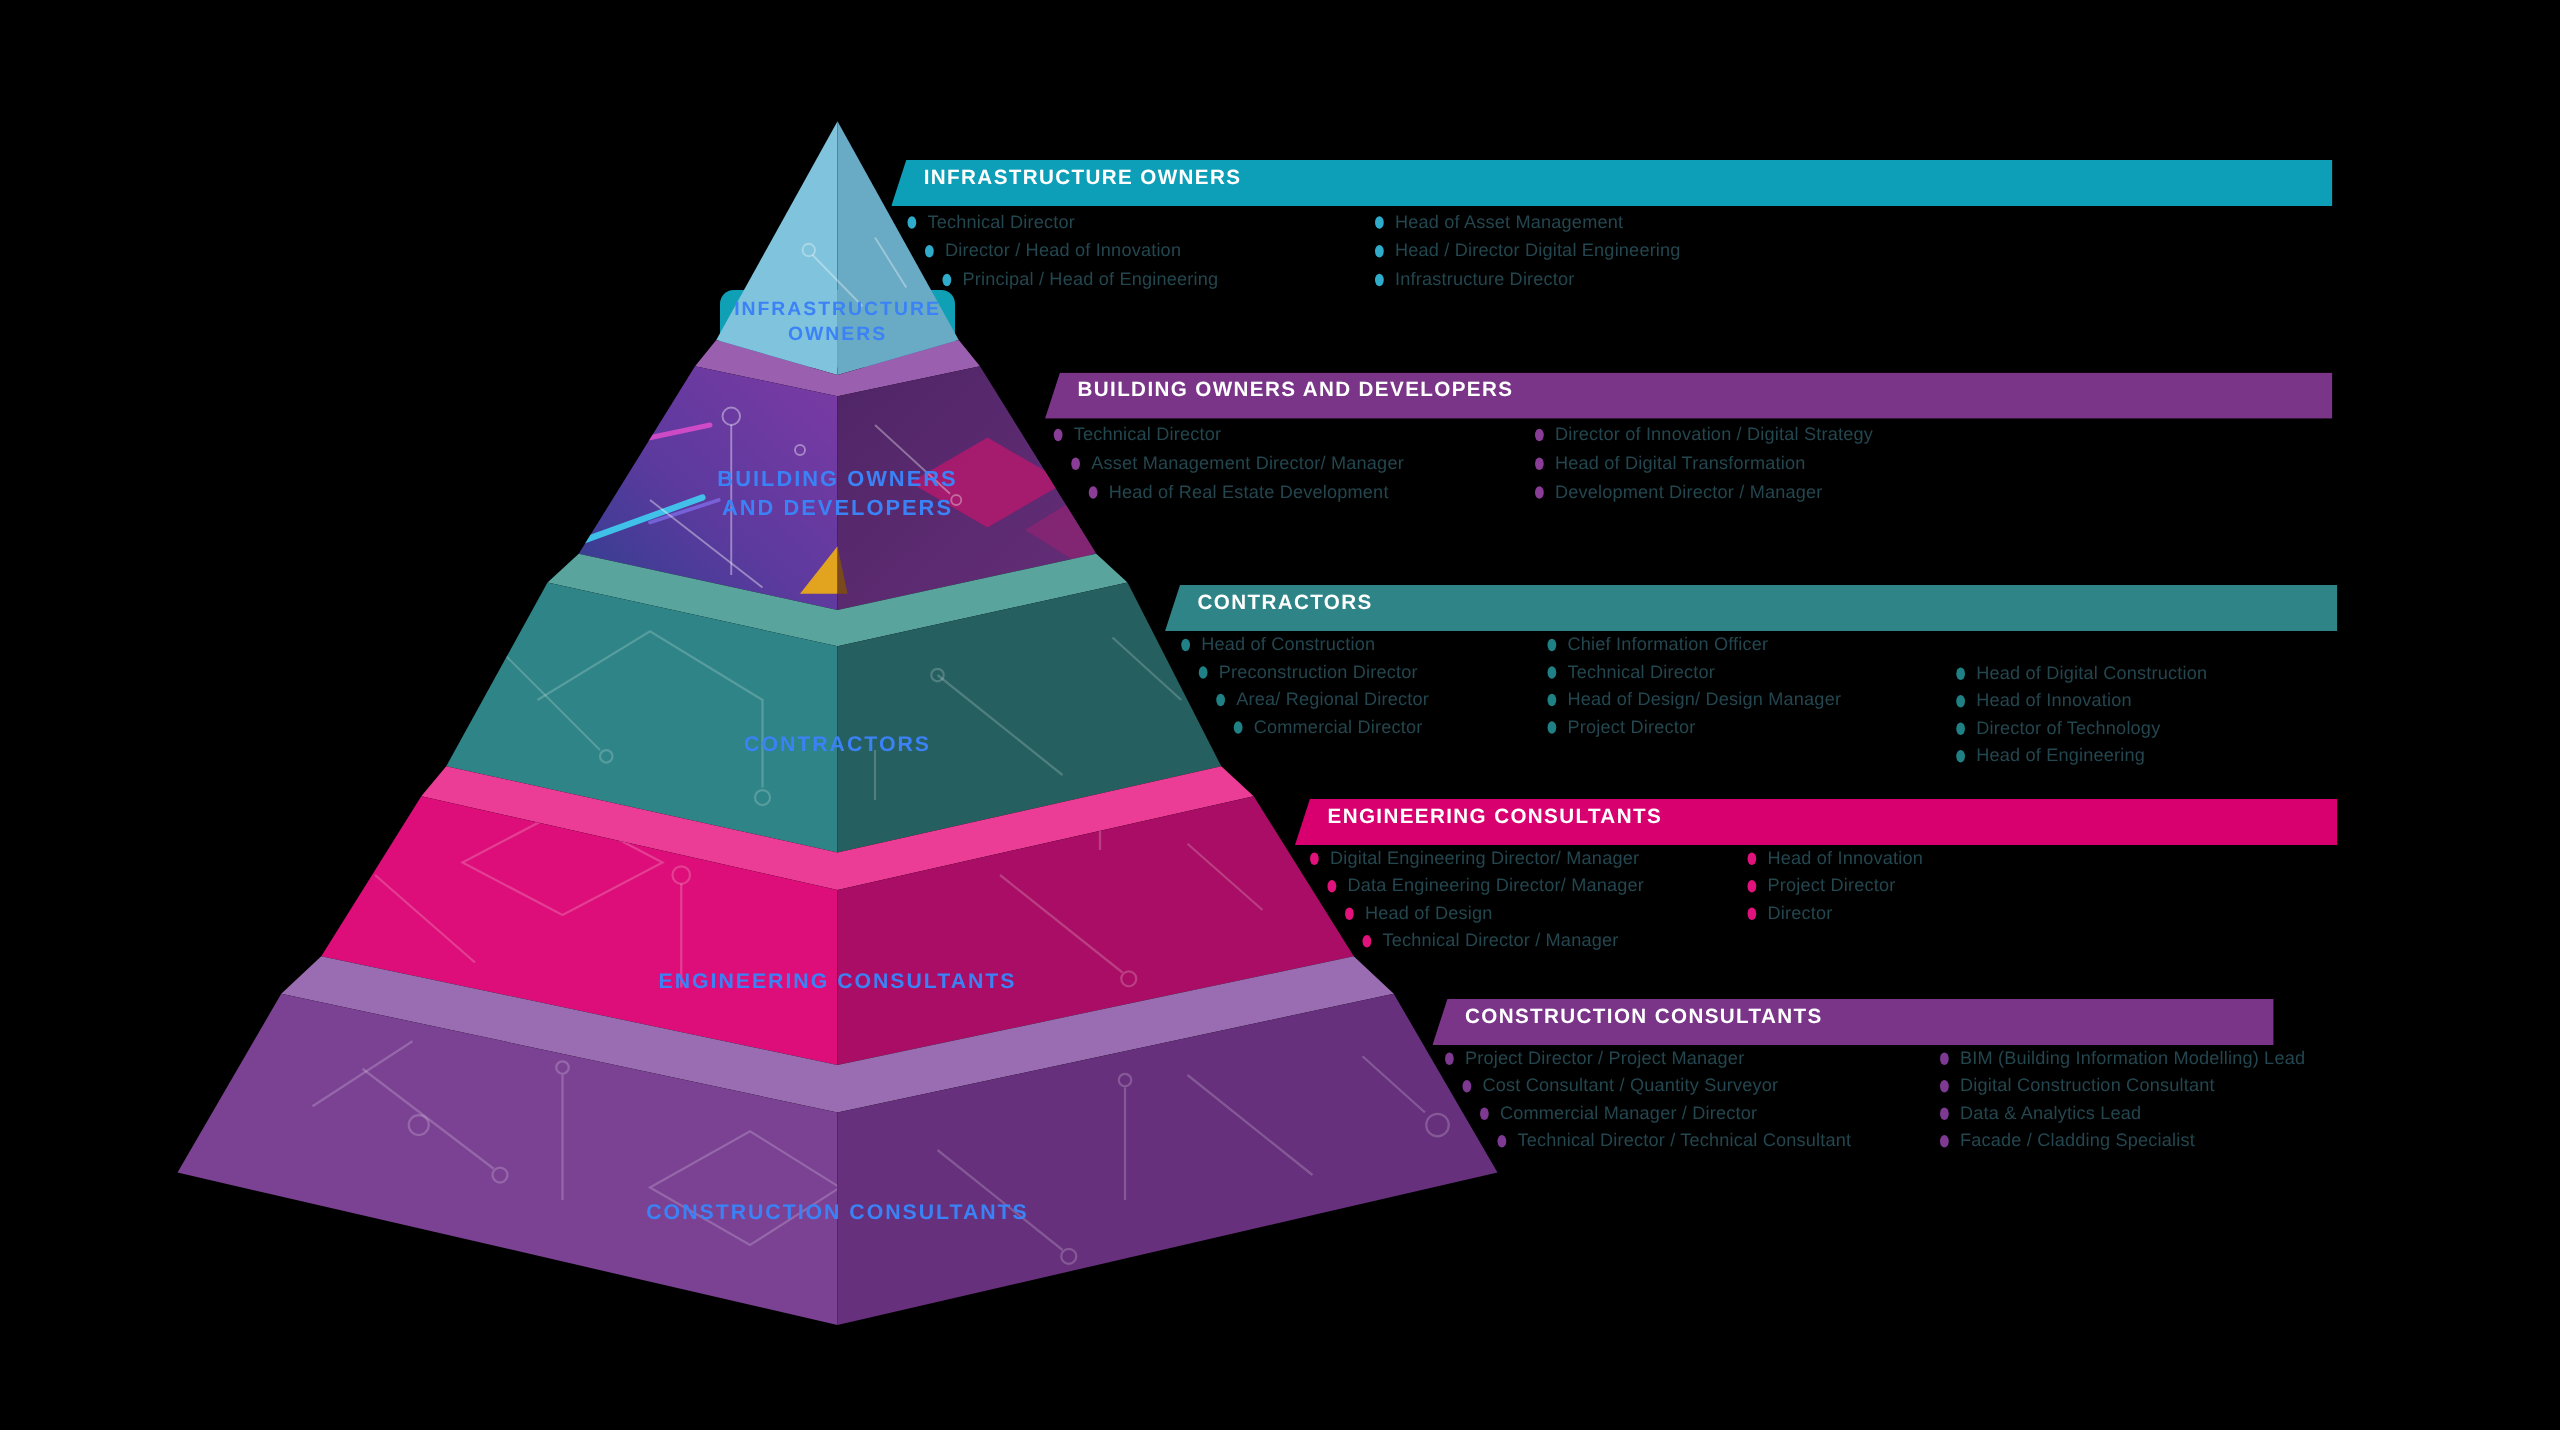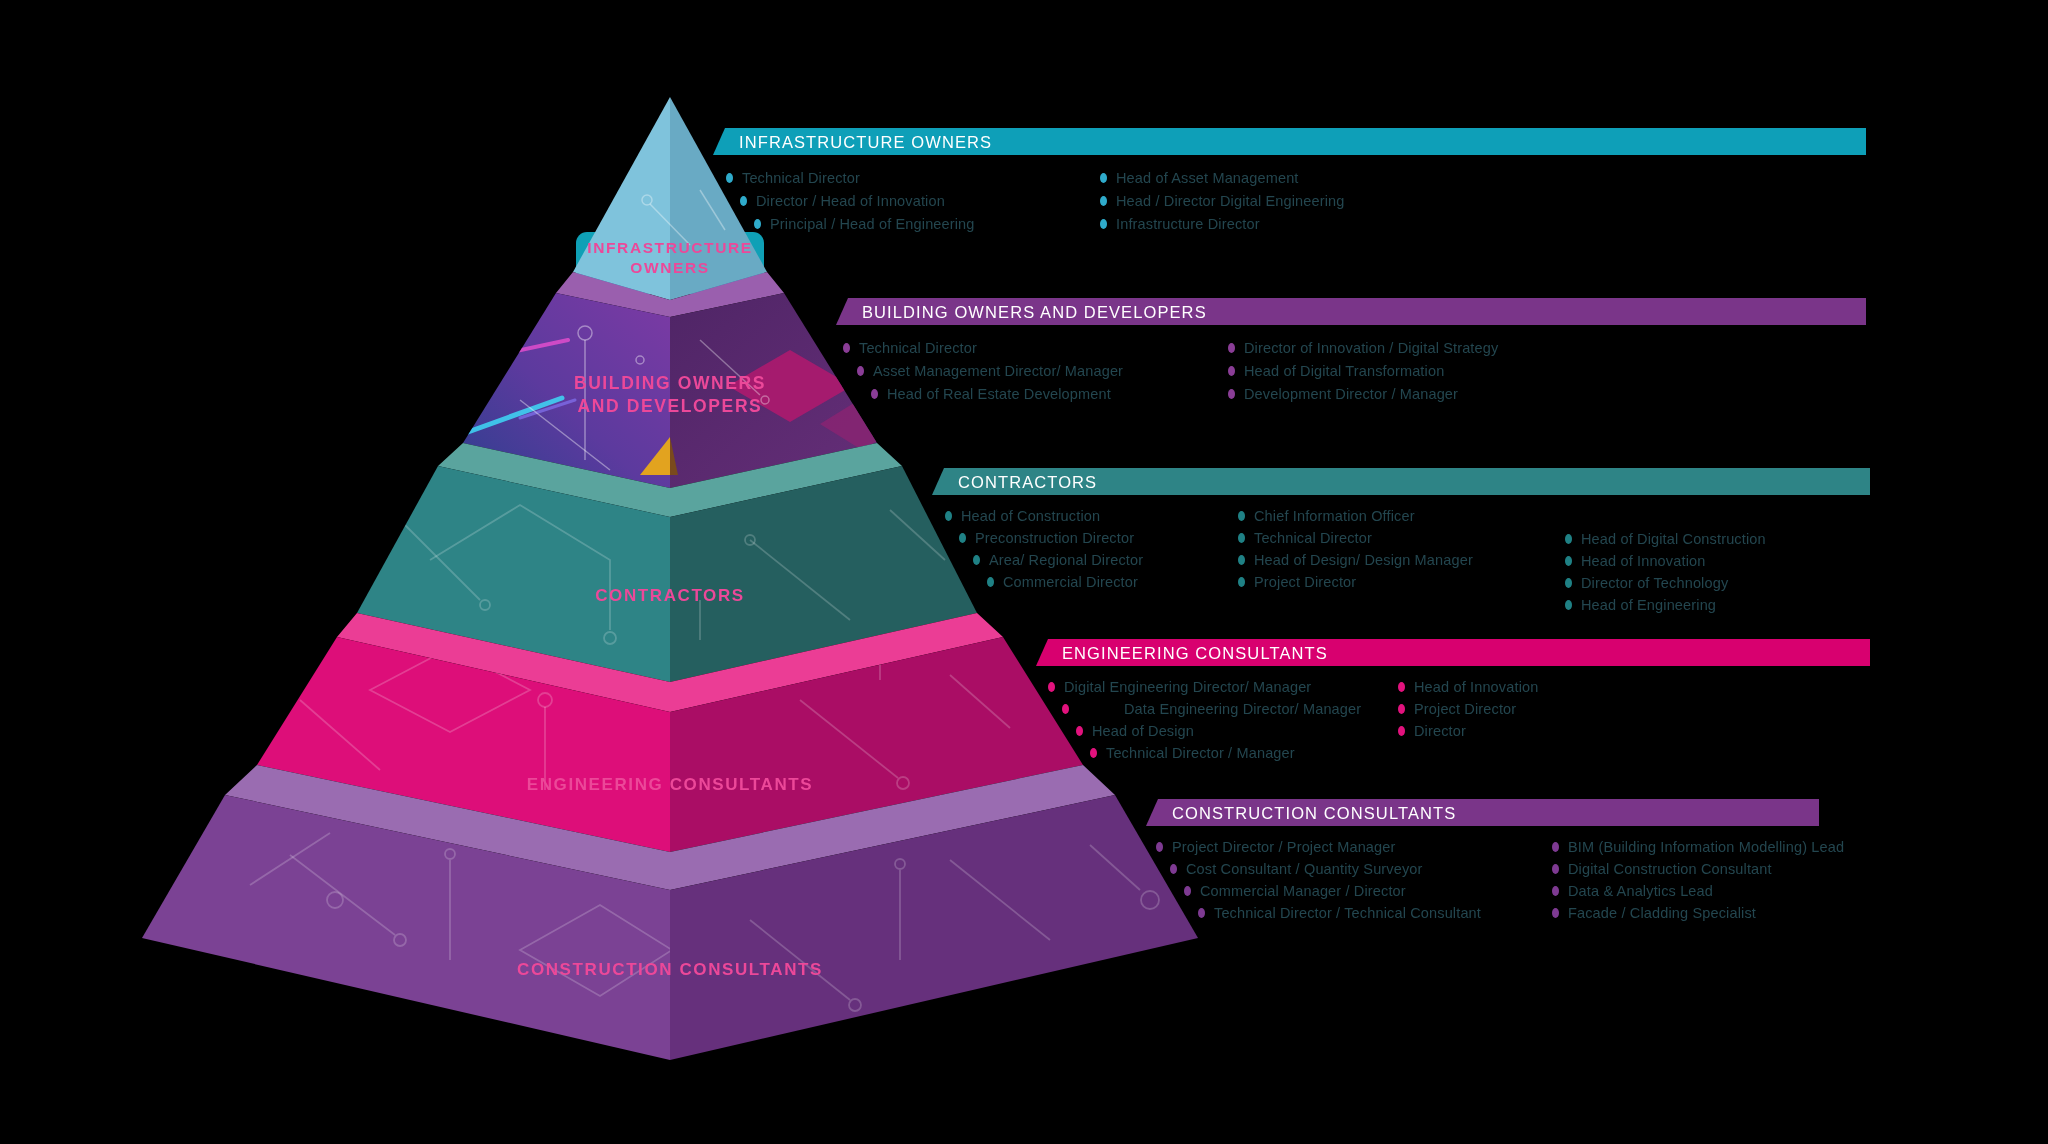--- a/index.html
+++ b/index.html
@@ -1,33 +1,33 @@
 <!DOCTYPE html>
 <html><head>
 <meta charset="utf-8">
 <style>
   html,body{margin:0;padding:0;background:#000;}
   .stage{position:relative;width:2048px;height:1144px;background:#000;overflow:hidden;
          font-family:"Liberation Sans", sans-serif;}
   svg{position:absolute;left:0;top:0;}
 
   
-  .tier-label{position:absolute;transform:translateX(-50%);color:#ec4899;font-weight:700;
+  .tier-label{position:absolute;transform:translateX(-50%);color:#3b82f6;font-weight:700;
               text-align:center;letter-spacing:1.6px;line-height:1.32;white-space:nowrap;}
   .tier-label span{display:block;}
   .tl1{left:670px;top:238px;font-size:15.5px;}
   .tl2{left:670px;top:372px;font-size:17.5px;}
   .tl3{left:670px;top:585px;font-size:17px;}
   .tl4{left:670px;top:774px;font-size:17px;}
   .tl5{left:670px;top:959px;font-size:17px;}
 
   
-  .bar{position:absolute;height:27px;background:var(--accent);
+  .bar{position:absolute;height:37px;background:var(--accent);
        clip-path:polygon(12px 0,100% 0,100% 100%,0 100%);
-       color:#fff;font-weight:400;font-size:16.5px;letter-spacing:1.1px;
+       color:#fff;font-weight:700;font-size:16.5px;letter-spacing:1.1px;
        line-height:28px;padding-left:26px;box-sizing:border-box;white-space:nowrap;}
 
   
   .col{position:absolute;}
   .row{display:flex;align-items:center;height:22px;}
   .s1 .row,.s2 .row{height:23px;}
   .dot{width:7px;height:10px;border-radius:50%;background:var(--bullet);
        margin-right:9px;flex-shrink:0;}
   .role{font-size:14.5px;font-weight:400;color:#23464F;letter-spacing:.15px;white-space:nowrap;}
 
@@ -333,21 +333,21 @@
       </div>
   </div>
 
   <div class="sec s4" style="--accent: #D8006F; --bullet: #E2127D;">
     <div class="bar">ENGINEERING CONSULTANTS</div>
     <div class="col c1 stair">
         <div class="row" style="padding-left: 0px;">
           <span class="dot"></span>
           <span class="role">Digital Engineering Director/ Manager</span>
         </div>
-        <div class="row" style="padding-left: 14px; gap: 46px;">
+        <div class="row" style="padding-left: 14px;">
           <span class="dot"></span>
           <span class="role">Data Engineering Director/ Manager</span>
         </div>
         <div class="row" style="padding-left: 28px;">
           <span class="dot"></span>
           <span class="role">Head of Design</span>
         </div>
         <div class="row" style="padding-left: 42px;">
           <span class="dot"></span>
           <span class="role">Technical Director / Manager</span>

